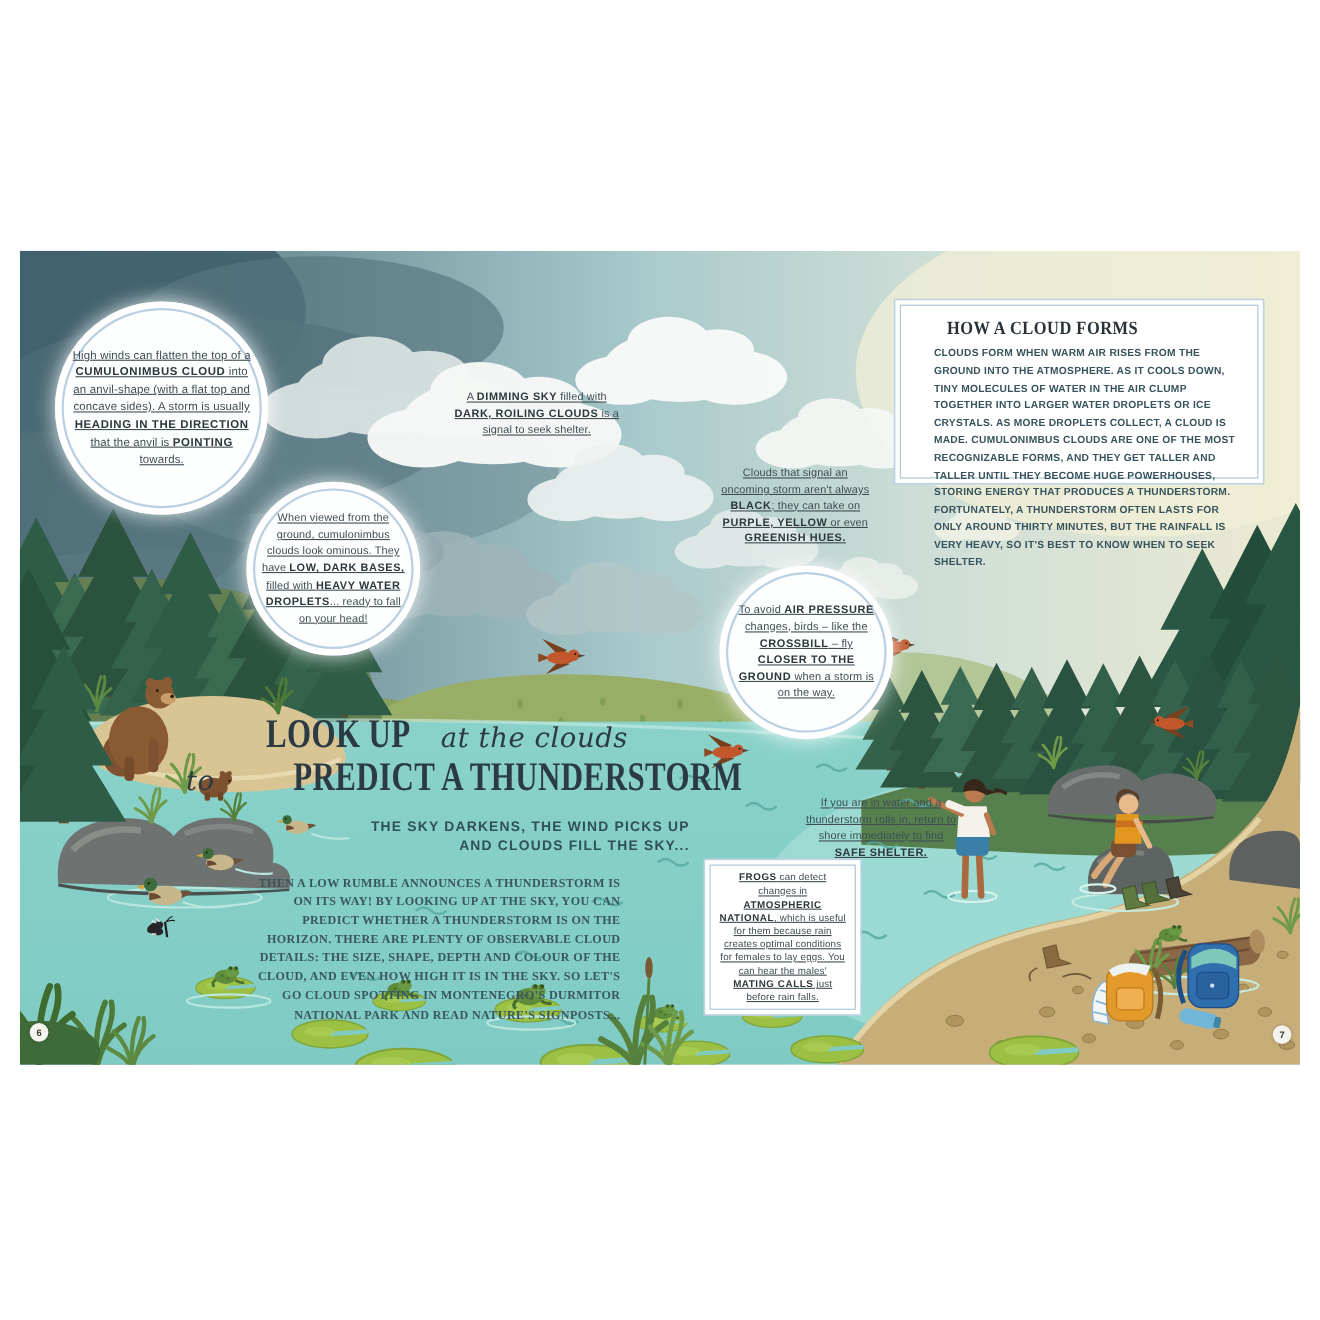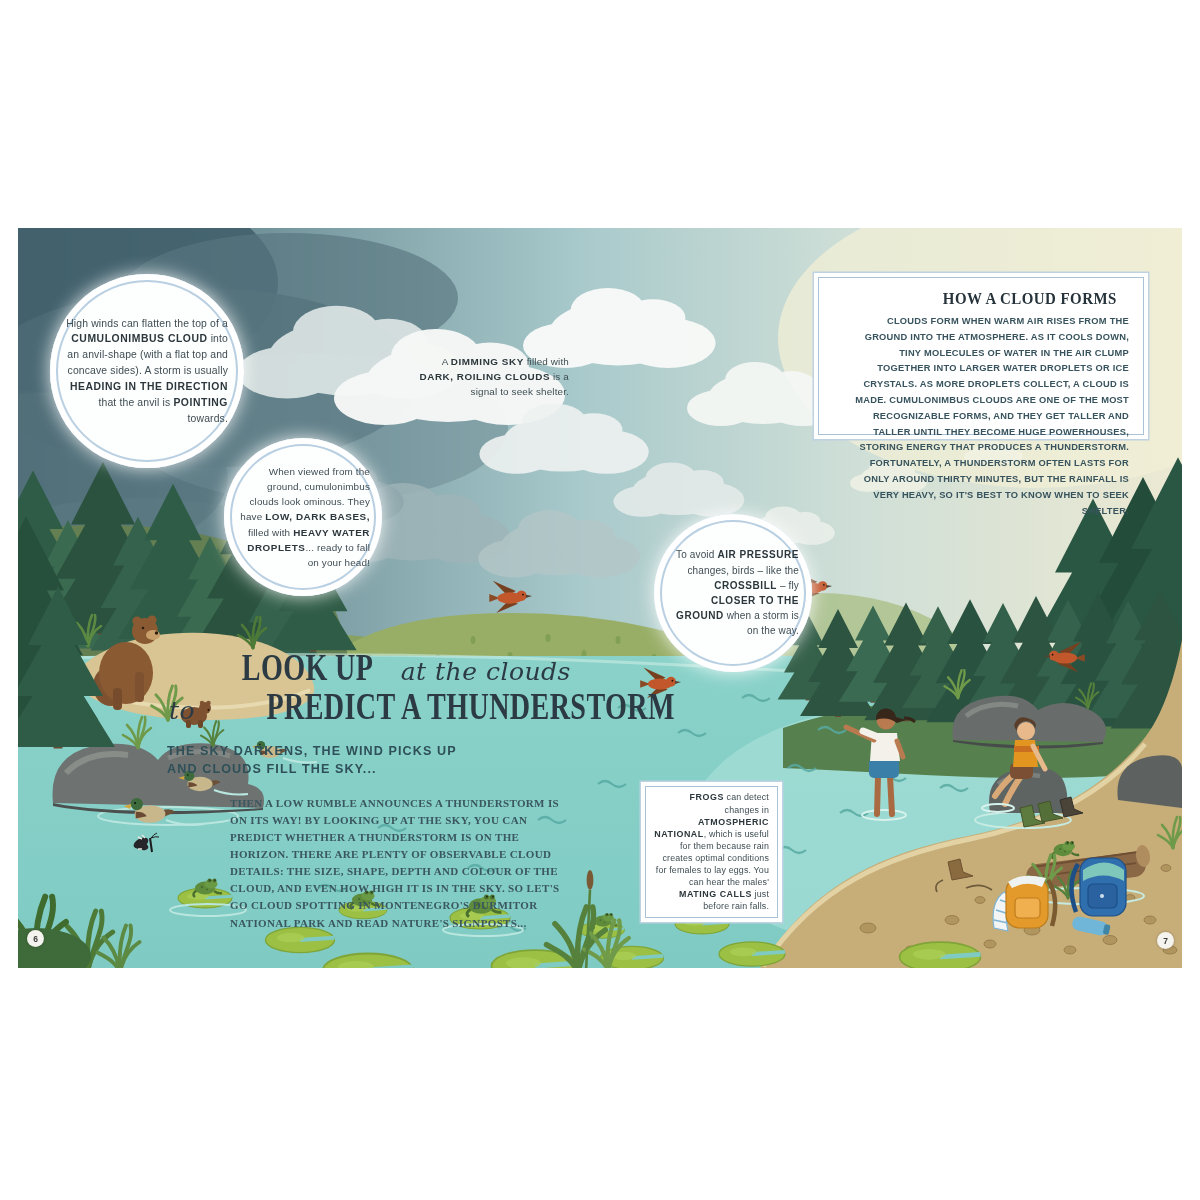--- a/index.html
+++ b/index.html
@@ -3,35 +3,35 @@
 <meta charset="utf-8">
 <style>
   html,body{margin:0;padding:0;background:#ffffff;}
   .page{position:relative;width:1200px;height:1200px;background:#ffffff;overflow:hidden;
         font-family:"Liberation Sans",sans-serif;}
   .spread{position:absolute;left:18px;top:228px;width:1164px;height:740px;overflow:hidden;}
   .spread svg{position:absolute;left:0;top:0;}
 
   
   .ov{position:absolute;z-index:5;}
-  .hand{font-size:10.4px;line-height:1.52;color:#3f4d53;letter-spacing:.15px;text-align:right;}
+  .hand{font-size:10.4px;line-height:1.52;color:#3f4d53;letter-spacing:.15px;text-align:center;text-decoration:underline;}
   .hand strong{color:#2c373c;letter-spacing:.55px;font-weight:700;}
-  .caps{font-weight:700;color:#31525c;text-align:left;}
+  .caps{font-weight:700;color:#31525c;text-align:right;}
 
   
   .bubble{border-radius:50%;background:#fdfefe;
           box-shadow:inset 0 0 0 6px #ffffff, inset 0 0 0 8px #b9cfe2, 0 0 18px rgba(255,255,255,.85);
           display:flex;align-items:center;justify-content:center;}
   .bubble .inner{padding:16px;}
 
   
   .info-box{background:#ffffff;border:1.5px solid #a9c2d8;
             box-shadow:0 0 0 4px #ffffff, 0 0 0 5.5px #bed2e2;}
 
-  .cloud-forms{padding:9px 14px 6px 30px;box-sizing:border-box;text-align:right;}
+  .cloud-forms{padding:9px 14px 6px 30px;box-sizing:border-box;text-align:left;}
   .cloud-forms h2{margin:2px 0 5px 0;font-family:"Liberation Serif",serif;font-weight:700;
                   font-size:17px;color:#26333b;letter-spacing:.5px;}
   .cloud-forms h2 span{display:inline-block;transform:scaleX(.88);}
   .cloud-forms p{margin:0;font-size:9.3px;line-height:1.7;font-weight:700;
                  color:#37535d;letter-spacing:.25px;}
 
   .frogs-box{padding:12px 8px;box-sizing:border-box;display:flex;align-items:center;}
   .frogs-box .hand{font-size:8.9px;line-height:1.36;}
 
   
@@ -489,20 +489,23 @@
     </div>
 
     <div class="ov float-note" style="left:389px;top:127px;width:162px;">
       <div class="hand">A <strong>DIMMING SKY</strong> filled with <strong>DARK, ROILING CLOUDS</strong> is a signal to seek shelter.</div>
     </div>
 
     <div class="ov bubble" style="left:206px;top:210px;width:158px;height:158px;">
       <div class="inner hand" style="font-size:9.9px;padding:12px;">When viewed from the ground, cumulonimbus clouds look ominous. They have <strong>LOW, DARK BASES,</strong> filled with <strong>HEAVY WATER DROPLETS</strong>... ready to fall on your head!</div>
     </div>
 
+    <div class="ov float-note" style="left:634px;top:196px;width:142px;">
+      <div class="hand">Clouds that signal an oncoming storm aren't always <strong>BLACK</strong>; they can take on <strong>PURPLE, YELLOW</strong> or even <strong>GREENISH HUES.</strong></div>
+    </div>
 
     <div class="ov info-box cloud-forms" style="left:800px;top:49px;width:326px;height:158px;">
       <h2><span>HOW A CLOUD FORMS</span></h2>
       <p>CLOUDS FORM WHEN WARM AIR RISES FROM THE GROUND INTO THE ATMOSPHERE. AS IT COOLS DOWN, TINY MOLECULES OF WATER IN THE AIR CLUMP TOGETHER INTO LARGER WATER DROPLETS OR ICE CRYSTALS. AS MORE DROPLETS COLLECT, A CLOUD IS MADE. CUMULONIMBUS CLOUDS ARE ONE OF THE MOST RECOGNIZABLE FORMS, AND THEY GET TALLER AND TALLER UNTIL THEY BECOME HUGE POWERHOUSES, STORING ENERGY THAT PRODUCES A THUNDERSTORM. FORTUNATELY, A THUNDERSTORM OFTEN LASTS FOR ONLY AROUND THIRTY MINUTES, BUT THE RAINFALL IS VERY HEAVY, SO IT'S BEST TO KNOW WHEN TO SEEK SHELTER.</p>
     </div>
 
     <div class="ov bubble" style="left:636px;top:286px;width:158px;height:158px;">
       <div class="inner hand" style="font-size:10px;padding:13px;">To avoid <strong>AIR PRESSURE</strong> changes, birds – like the <strong>CROSSBILL</strong> – fly <strong>CLOSER TO THE GROUND</strong> when a storm is on the way.</div>
     </div>
 
@@ -512,20 +515,23 @@
         <span class="script">at the clouds</span>
       </div>
       <div class="t-line" style="margin-top:-4px;">
         <span class="script">to</span>
         <span class="display">PREDICT A THUNDERSTORM</span>
       </div>
       <div class="subtitle caps">THE SKY DARKENS, THE WIND PICKS UP<br>AND CLOUDS FILL THE SKY...</div>
       <div class="intro caps">THEN A LOW RUMBLE ANNOUNCES A THUNDERSTORM IS ON ITS WAY! BY LOOKING UP AT THE SKY, YOU CAN PREDICT WHETHER A THUNDERSTORM IS ON THE HORIZON. THERE ARE PLENTY OF OBSERVABLE CLOUD DETAILS: THE SIZE, SHAPE, DEPTH AND COLOUR OF THE CLOUD, AND EVEN HOW HIGH IT IS IN THE SKY. SO LET'S GO CLOUD SPOTTING IN MONTENEGRO'S DURMITOR NATIONAL PARK AND READ NATURE'S SIGNPOSTS...</div>
     </div>
 
+    <div class="ov float-note" style="left:712px;top:496px;width:142px;">
+      <div class="hand">If you are in water and a thunderstorm rolls in, return to shore immediately to find <strong>SAFE SHELTER.</strong></div>
+    </div>
 
     <div class="ov info-box frogs-box" style="left:627px;top:558px;width:133px;height:132px;">
       <div class="hand"><strong>FROGS</strong> can detect changes in <strong>ATMOSPHERIC NATIONAL</strong>, which is useful for them because rain creates optimal conditions for females to lay eggs. You can hear the males' <strong>MATING CALLS</strong> just before rain falls.</div>
     </div>
 
     <div class="ov page-dot" style="left:9px;top:702px;">
       <span>6</span>
     </div>
     <div class="ov page-dot" style="left:1139px;top:704px;">
       <span>7</span>

